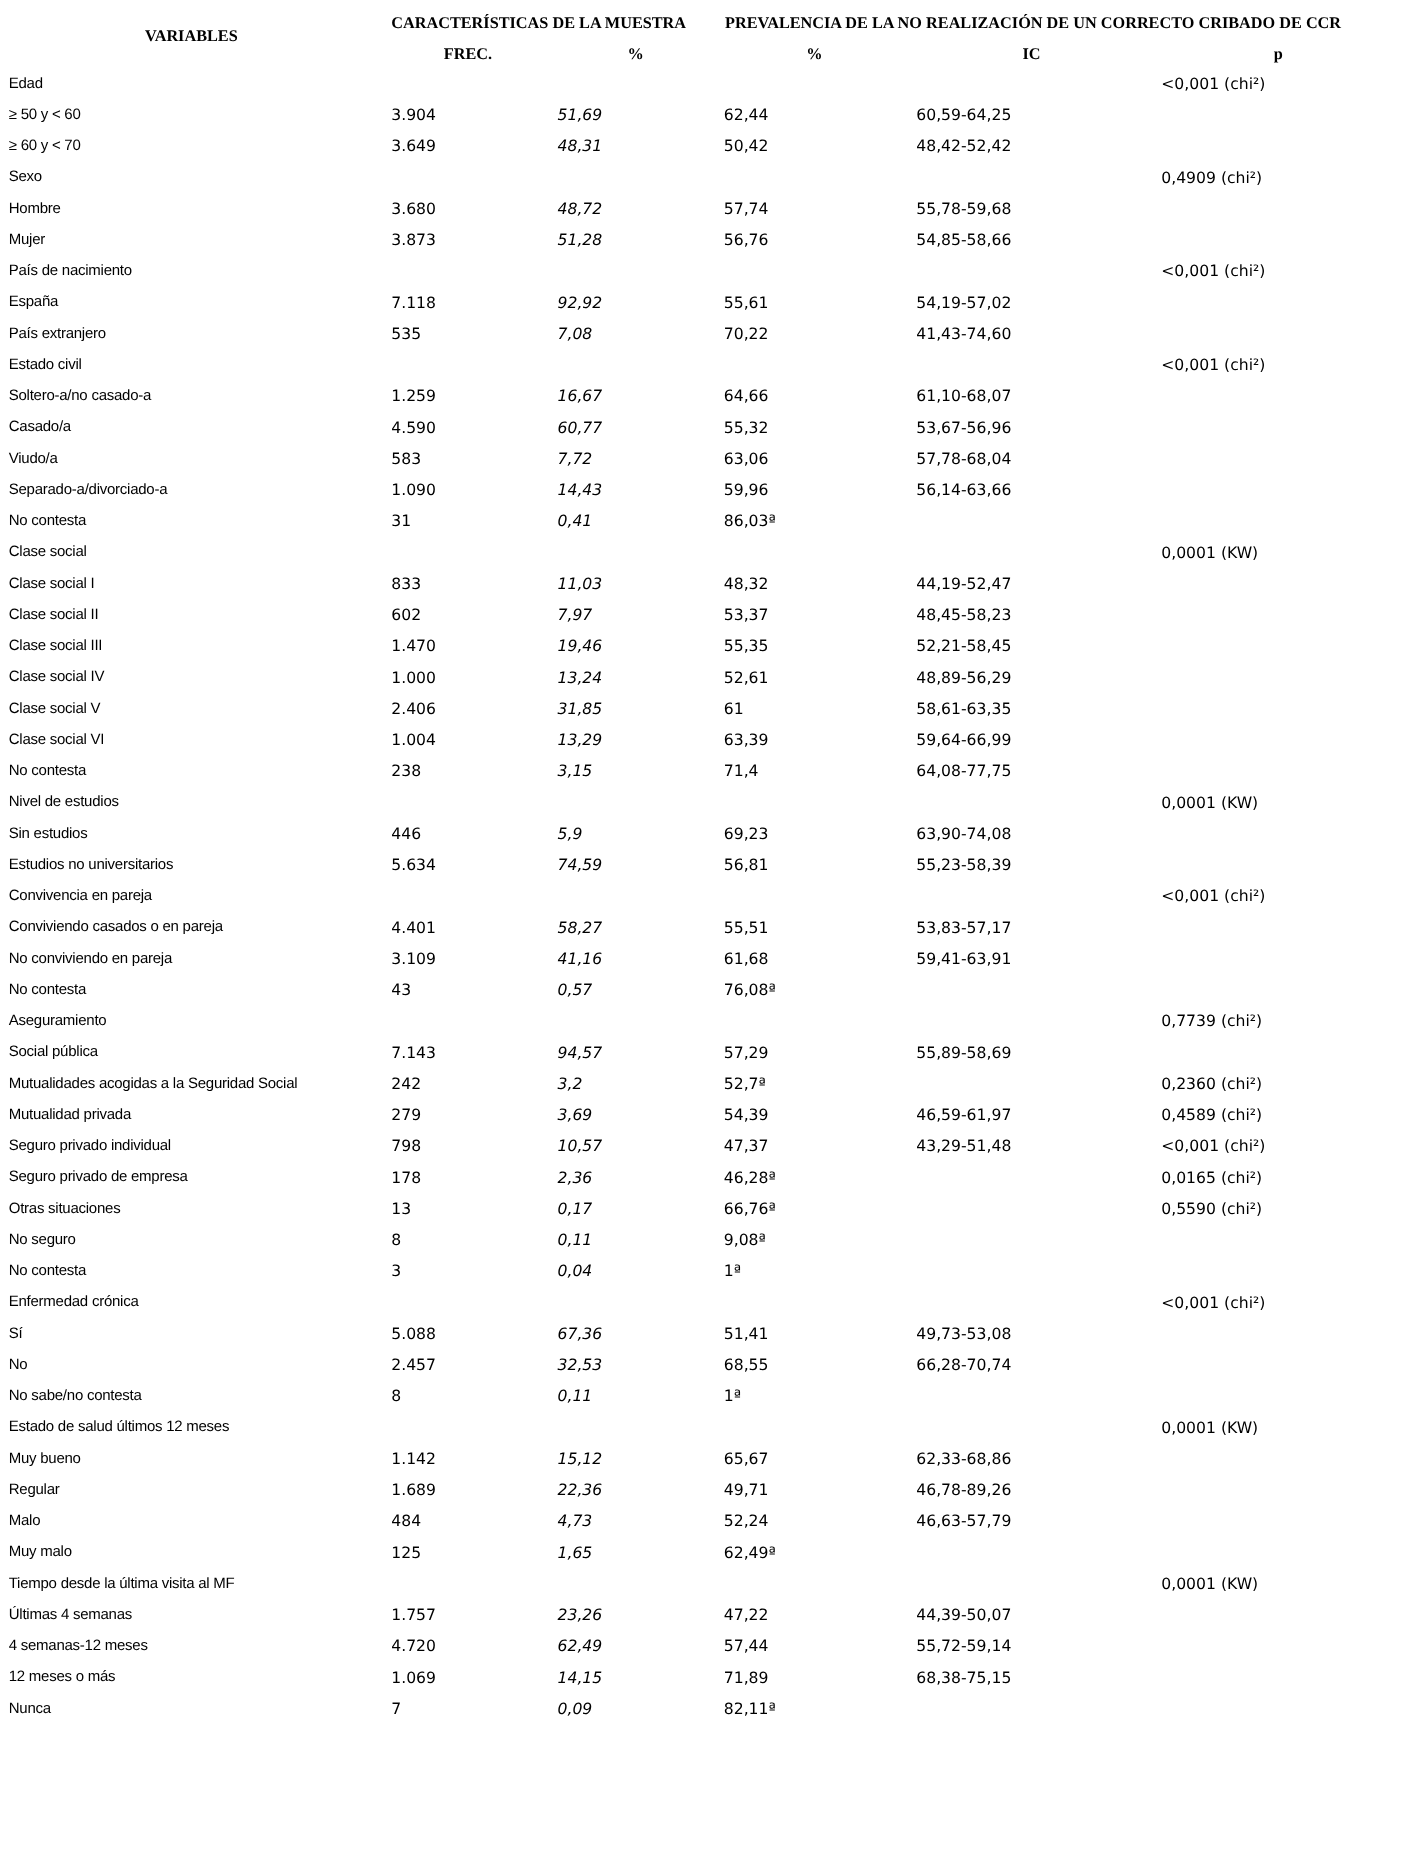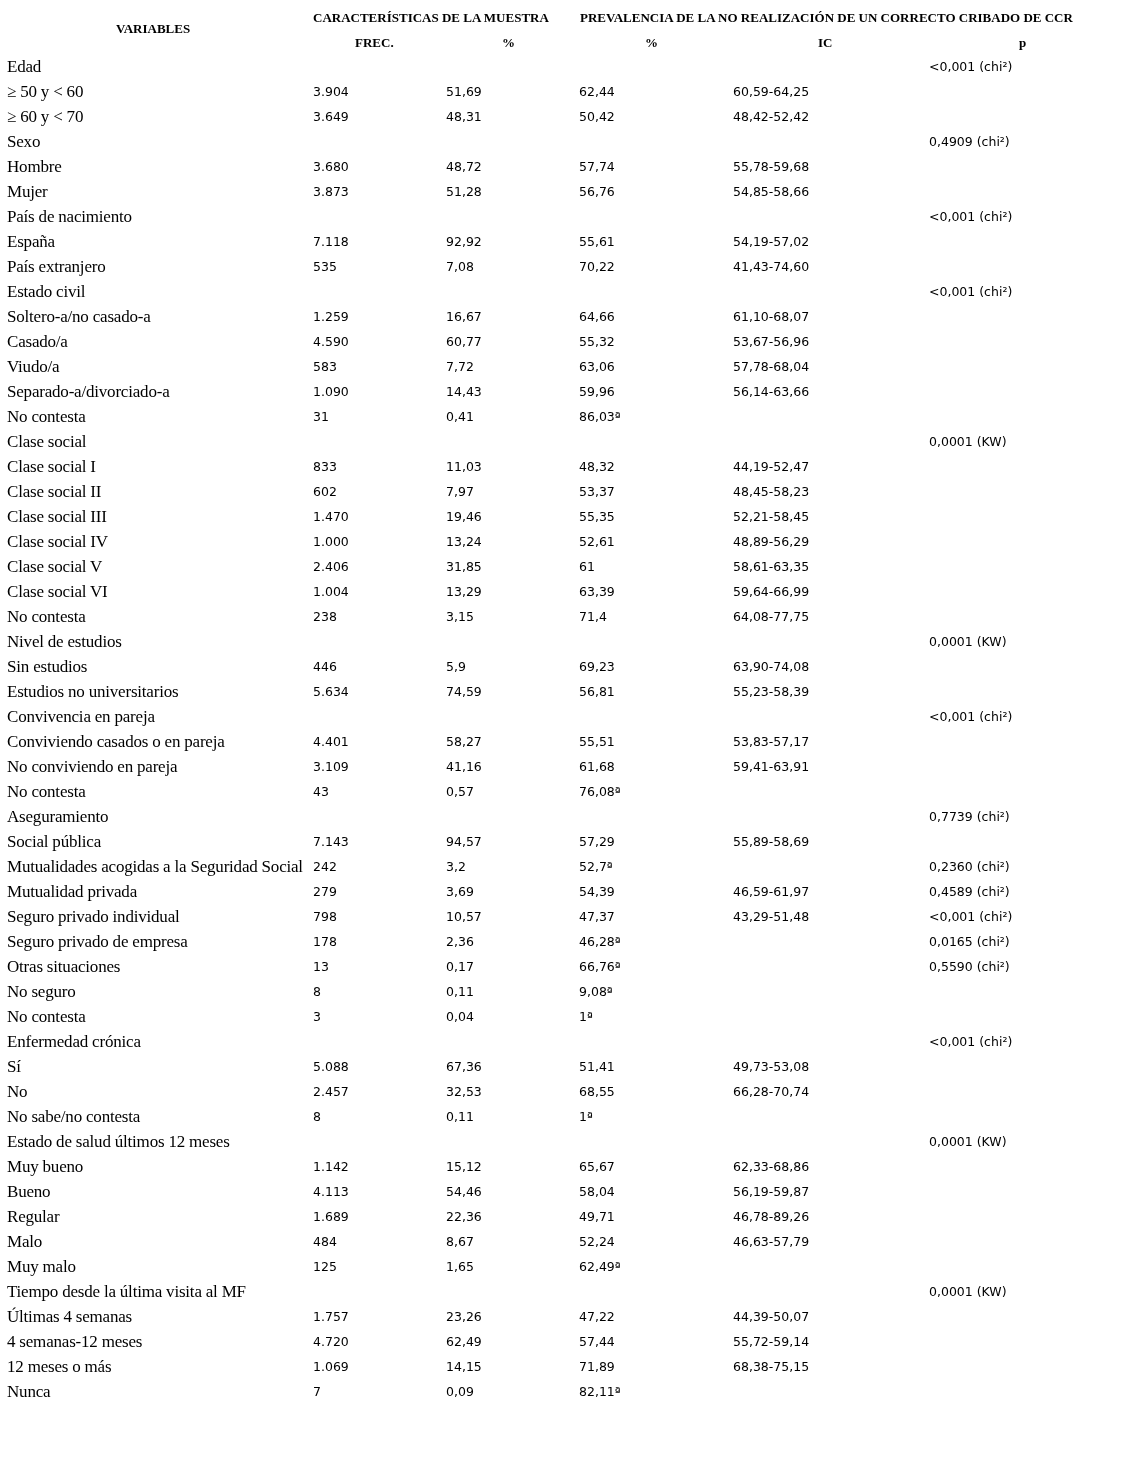--- a/index.html
+++ b/index.html
@@ -1,24 +1,24 @@
 <!DOCTYPE html>
 <html><head>
 <meta charset="utf-8">
 <style>
   html, body { margin:0; padding:0; background:#ffffff; }
   body { width:1126px; height:1484px; position:relative; overflow:hidden; color:#000; }
   .hdr { position:absolute; font-family:"Liberation Serif", "DejaVu Serif", serif; font-weight:bold; font-size:13px; white-space:nowrap; color:#000; }
   .table { position:absolute; left:0; top:54px; width:1126px; }
   .row { position:relative; height:25px; }
   .cell { position:absolute; top:5px; white-space:nowrap; font-size:13px; line-height:15px; }
-  .lbl { left:7px; font-family:Liberation Serif, serif; font-size:17px; letter-spacing:-0.2px; }
+  .lbl { left:7px; font-family:Liberation Sans, sans-serif; font-size:12px; letter-spacing:-0.2px; }
   .num { font-family:"DejaVu Sans", "Liberation Sans", sans-serif; font-size:12.5px; }
   .c-frec { left:313px; }
-  .c-pct  { left:446px; }
+  .c-pct  { left:446px;font-style:italic; }
   .c-prev { left:579px; }
   .c-ic   { left:733px; }
   .c-p    { left:929px; }
   .p-serif { font-family:"DejaVu Sans", sans-serif; }
 </style>
 </head>
 <body>
 
 <div>
   <div class="hdr" style="left:116px; top:21px;">VARIABLES</div>
@@ -386,39 +386,31 @@
     </div>
     <div class="row">
       <span class="cell lbl">Muy bueno</span>
       <span class="cell num c-frec">1.142</span>
       <span class="cell num c-pct">15,12</span>
       <span class="cell num c-prev">65,67</span>
       <span class="cell num c-ic">62,33-68,86</span>
       <span class="cell num c-p p-serif"></span>
     </div>
     <div class="row">
-      <span class="cell lbl">Bueno</span>
-      <span class="cell num c-frec">4.113</span>
-      <span class="cell num c-pct">54,46</span>
-      <span class="cell num c-prev">58,04</span>
-      <span class="cell num c-ic">56,19-59,87</span>
-      <span class="cell num c-p p-serif"></span>
-    </div>
-    <div class="row">
       <span class="cell lbl">Regular</span>
       <span class="cell num c-frec">1.689</span>
       <span class="cell num c-pct">22,36</span>
       <span class="cell num c-prev">49,71</span>
       <span class="cell num c-ic">46,78-89,26</span>
       <span class="cell num c-p p-serif"></span>
     </div>
     <div class="row">
       <span class="cell lbl">Malo</span>
       <span class="cell num c-frec">484</span>
-      <span class="cell num c-pct">8,67</span>
+      <span class="cell num c-pct">4,73</span>
       <span class="cell num c-prev">52,24</span>
       <span class="cell num c-ic">46,63-57,79</span>
       <span class="cell num c-p p-serif"></span>
     </div>
     <div class="row">
       <span class="cell lbl">Muy malo</span>
       <span class="cell num c-frec">125</span>
       <span class="cell num c-pct">1,65</span>
       <span class="cell num c-prev">62,49ª</span>
       <span class="cell num c-ic"></span>

